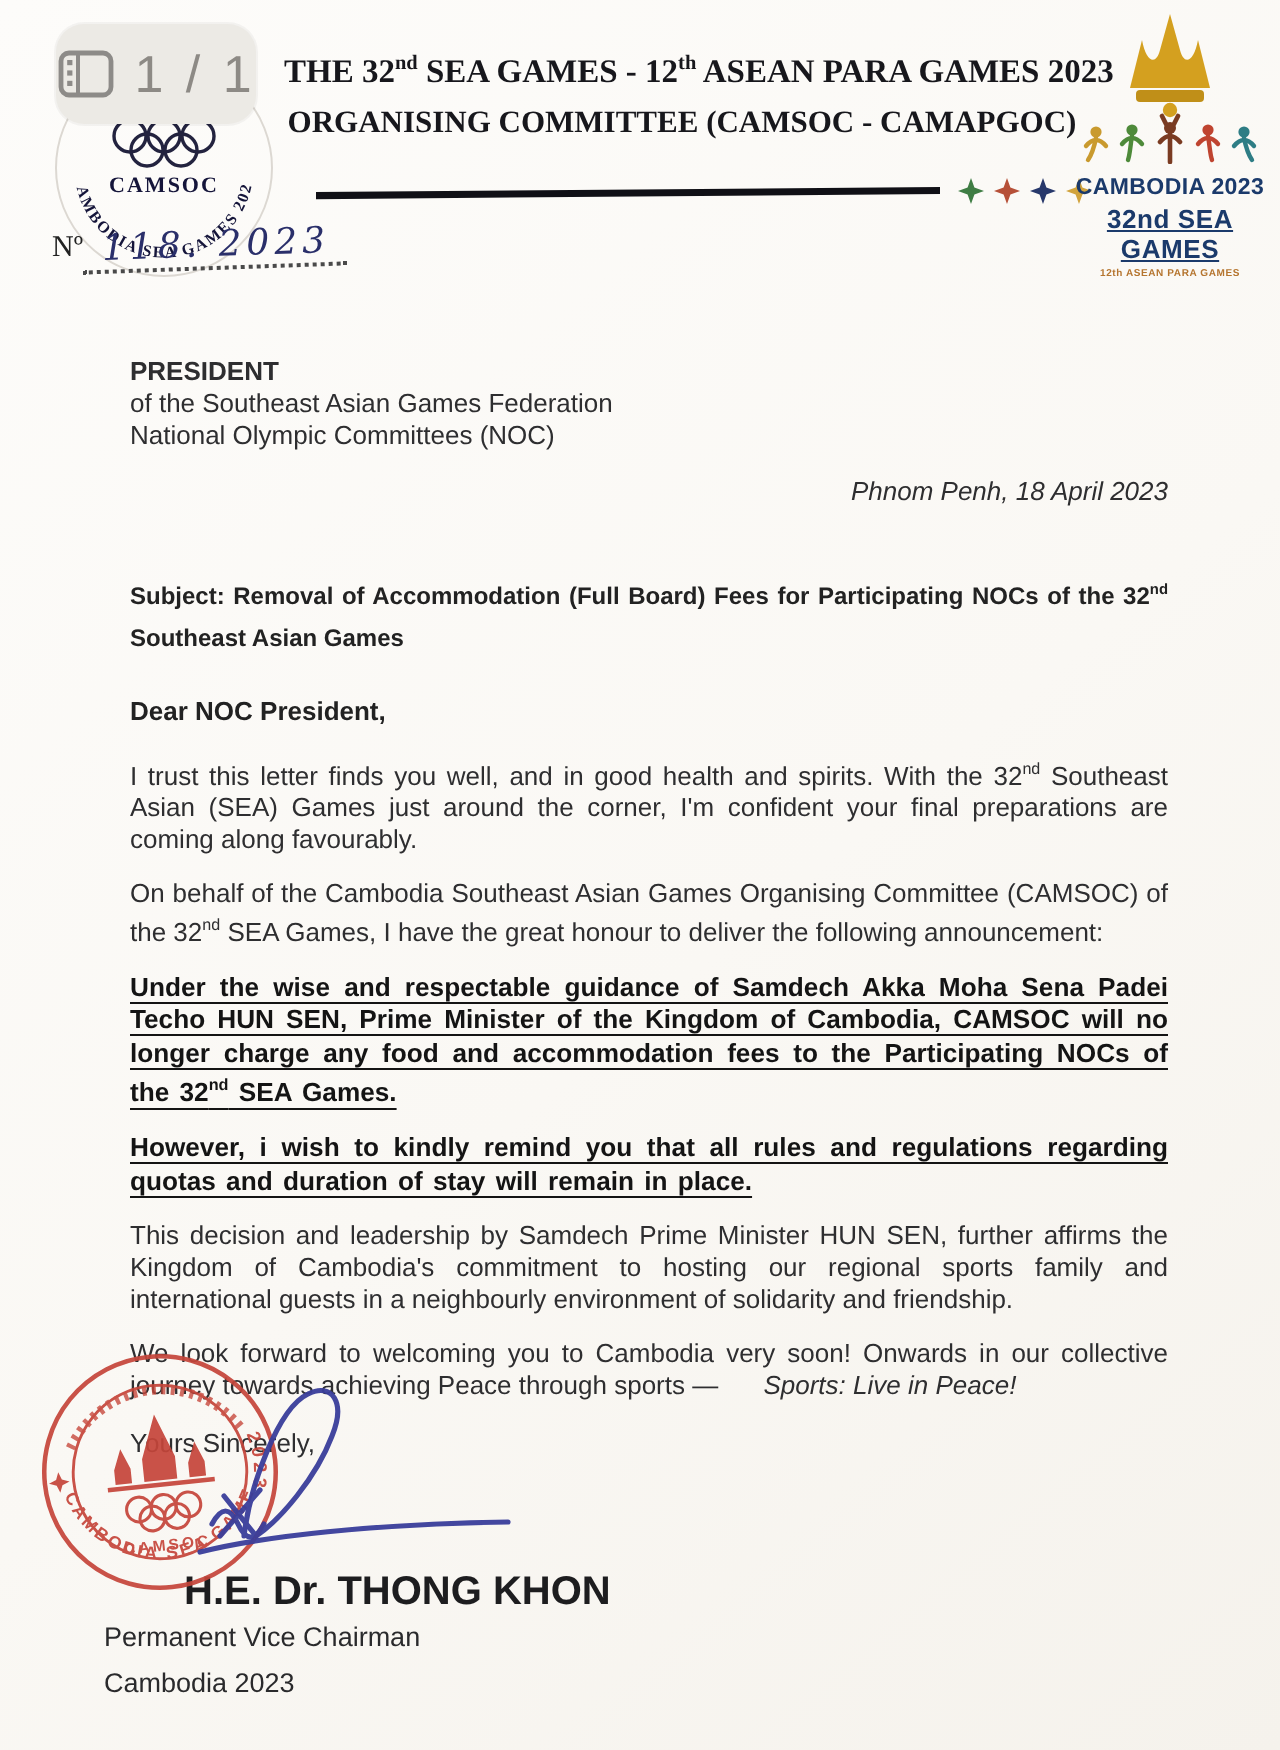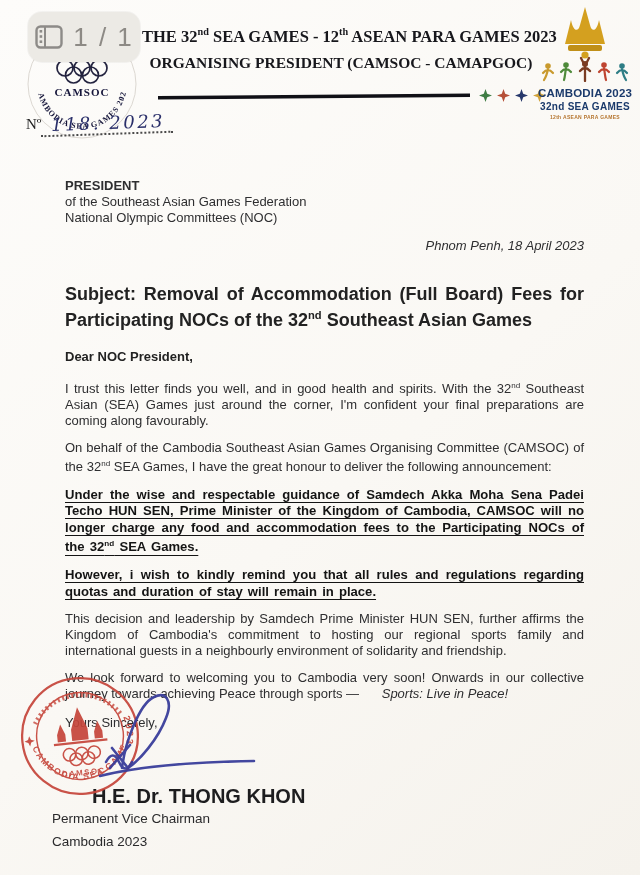--- a/index.html
+++ b/index.html
@@ -3,59 +3,59 @@
 <meta charset="utf-8">
 <style>
   html,body { margin:0; padding:0; background:#e9e6e1; }
   .sheet {
     position:relative; width:640px; height:875px; overflow:hidden;
     background:linear-gradient(140deg,#fdfcfa 0%,#faf8f4 55%,#f5f2ec 100%);
     font-family:"Liberation Sans", sans-serif; color:#2e2e30;
   }
 
   
-  .chip { position:absolute; left:28px; top:12px; width:112px; height:50px; z-index:10;
+  .chip { position:absolute; left:28px; top:12px; width:100px; height:50px; z-index:10;
     background:#eceae5; border-radius:14px; display:flex; align-items:center; justify-content:center;
     gap:9px; box-shadow:0 0 0 1px rgba(0,0,0,.04); }
   .chip-label { font-size:26px; color:#8d8a85; letter-spacing:2px; }
 
   
   .logo-left { position:absolute; left:20px; top:26px; width:124px; height:124px; z-index:1; }
 
   
   .header-title { position:absolute; left:142px; top:26px; width:398px; text-align:center;
     font-family:"Liberation Serif", serif; font-weight:bold; color:#17171c; z-index:2; }
   .header-title .l1 { font-size:16.5px; white-space:nowrap; }
   .header-title .l2 { font-size:15.5px; margin-top:7px; white-space:nowrap; }
   .sup { font-size:62%; vertical-align:super; }
 
   .divider { position:absolute; left:158px; top:93px; z-index:2; }
   .stars  { position:absolute; left:479px; top:89px; z-index:2; }
 
   
   .logo-right { position:absolute; left:534px; top:4px; width:102px; text-align:center; z-index:2; }
   .lr-title { font-size:11.5px; font-weight:bold; color:#1b3a6b; letter-spacing:.2px; margin-top:1px; }
-  .lr-sub   { font-size:10px; font-weight:bold; color:#1b3a6b; margin-top:2px; letter-spacing:.3px; }
+  .lr-sub   { font-size:13px; font-weight:bold; color:#1b3a6b; margin-top:2px; letter-spacing:.3px;text-decoration:underline; }
   .lr-sub2  { font-size:5px; font-weight:bold; color:#b5752f; margin-top:2px; letter-spacing:.3px; }
 
   
   .ref { position:absolute; left:26px; top:112px; z-index:3; font-family:"Liberation Serif", serif;
     font-size:15px; color:#222; }
   .ref-val { display:inline-block; font-family:"DejaVu Serif", serif; font-style:italic;
     font-size:18px; letter-spacing:2.5px; color:#2a2f6a; border-bottom:2px dotted #4a4a4a;
     padding:0 8px 0 10px; transform:rotate(-2deg); }
 
   
   .body-text { position:absolute; left:65px; right:56px; top:178px; font-size:13px;
     line-height:16px; text-align:justify; z-index:2; }
   .body-text p { margin:0 0 10px; }
   .recipient div { line-height:16px; }
   .bold { font-weight:bold; }
   .date { text-align:right; font-style:italic; margin:12px 0 30px !important; }
-  .subject { font-weight:bold; font-size:18px; line-height:21px; margin:0 0 18px !important; color:#222; }
+  .subject { font-weight:bold; font-size:12px; line-height:21px; margin:0 0 18px !important; color:#222; }
   .salutation { font-weight:bold; margin:0 0 13px !important; color:#222; }
   .u-para { font-weight:bold; font-size:13.1px; line-height:16.5px; color:#141414;
     text-decoration:underline; text-underline-offset:2.5px; word-spacing:1.5px; margin:0 0 11px !important; }
   .p-norm { margin:0 0 11px !important; }
   .it { font-style:italic;margin-left:19px; }
   .closing { margin:13px 0 0 !important; }
 
   
   .stamp { position:absolute; left:18px; top:674px; z-index:3; opacity:.92; transform:rotate(-6deg); }
   .signature { position:absolute; left:92px; top:688px; z-index:4; }
@@ -91,21 +91,21 @@
     </g>
     <text x="62" y="70" text-anchor="middle" font-family="Liberation Serif, serif" font-weight="bold" font-size="11" letter-spacing="1" fill="#15153a">CAMSOC</text>
     <path id="llArc" d="M 18 66 A 44.7 44.7 0 0 0 106 66" fill="none"></path>
     <text font-family="Liberation Serif, serif" font-weight="bold" font-size="8" letter-spacing="1" fill="#15153a">
       <textPath href="#llArc" startOffset="50%" text-anchor="middle">CAMBODIA SEA GAMES 2023</textPath>
     </text>
   </svg>
 
   <div class="header-title">
     <div class="l1"><span>THE 32</span><span class="sup">nd</span><span> SEA GAMES - 12</span><span class="sup">th</span><span> ASEAN PARA GAMES 2023</span></div>
-    <div class="l2">ORGANISING PRESIDENT (CAMSOC - CAMAPGOC)</div>
+    <div class="l2">ORGANISING COMMITTEE (CAMSOC - CAMAPGOC)</div>
   </div>
 
   <svg class="divider" width="314" height="8" viewBox="0 0 314 8">
     <polygon points="0,3 312,0.5 312,4 0,6.6" fill="#101016"></polygon>
   </svg>
   <svg class="stars" width="72" height="14" viewBox="0 0 72 14">
     <path d="M6.5 0 L8.2 4.8 L13 6.5 L8.2 8.2 L6.5 13 L4.8 8.2 L0 6.5 L4.8 4.8 Z" fill="#3f7d44"></path>
     <path d="M24.5 0 L26.2 4.8 L31 6.5 L26.2 8.2 L24.5 13 L22.8 8.2 L18 6.5 L22.8 4.8 Z" fill="#b65038"></path>
     <path d="M42.5 0 L44.2 4.8 L49 6.5 L44.2 8.2 L42.5 13 L40.8 8.2 L36 6.5 L40.8 4.8 Z" fill="#27386b"></path>
     <path d="M60.5 0 L62.2 4.8 L67 6.5 L62.2 8.2 L60.5 13 L58.8 8.2 L54 6.5 L58.8 4.8 Z" fill="#d1a33c"></path>

